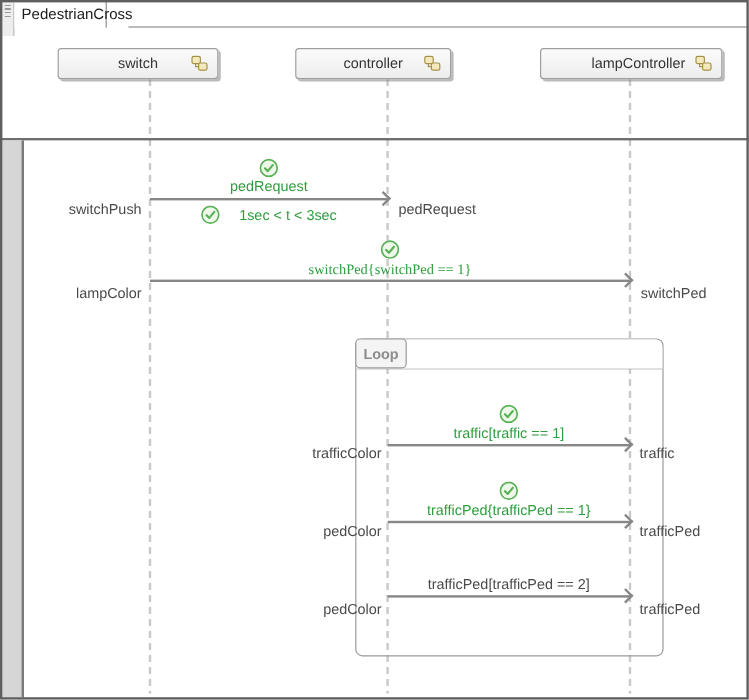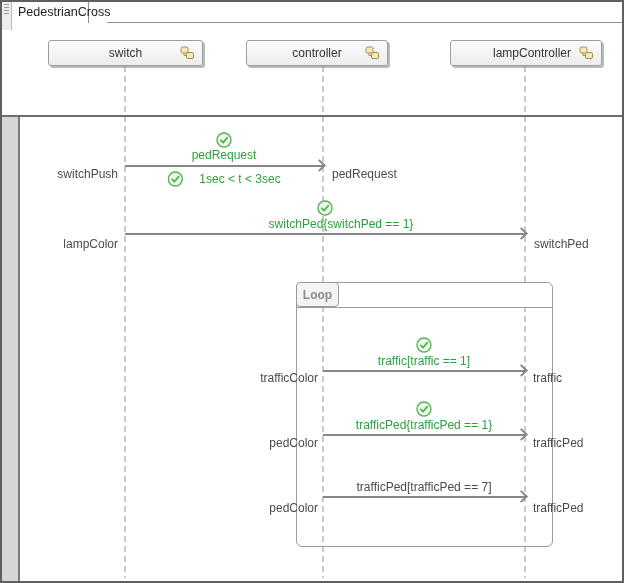--- a/index.html
+++ b/index.html
@@ -74,29 +74,29 @@
 <div class="frame"></div>
 
 <div class="grip">
     <div class="ridges"></div>
   </div>
 <div class="tab">
   <span>PedestrianCross</span>
 </div>
 <div class="tabbar-line"></div>
 
-<div class="head-box" style="left:48px;width:155px;">
+<div class="head-box" style="left:48px;width:134px;">
   <span>switch</span>
   <svg class="comp-icon" viewBox="0 0 15 14">
     <path d="M4 7 V9.5 H6.5"></path>
       <rect x="1" y="1" width="7" height="6" rx="1.5"></rect>
       <rect x="6.5" y="6.5" width="7" height="6" rx="1.5"></rect>
   </svg>
 </div>
-<div class="head-box" style="left:246px;width:142px;">
+<div class="head-box" style="left:246px;width:130px;">
   <span>controller</span>
   <svg class="comp-icon" viewBox="0 0 15 14">
     <path d="M4 7 V9.5 H6.5"></path>
       <rect x="1" y="1" width="7" height="6" rx="1.5"></rect>
       <rect x="6.5" y="6.5" width="7" height="6" rx="1.5"></rect>
   </svg>
 </div>
 <div class="head-box" style="left:450px;width:152px;padding-left:12px;">
   <span>lampController</span>
   <svg class="comp-icon" viewBox="0 0 15 14">
@@ -141,21 +141,21 @@
 </div>
 <div class="evt-label src" style="left:18px;top:167px;">switchPush</div>
 <div class="evt-label" style="left:332px;top:167px;">pedRequest</div>
 
 <div class="check" style="left:325px;top:200px;">
   <svg width="16" height="16" viewBox="0 0 16 16">
       <circle cx="8" cy="8" r="7"></circle>
       <path d="M4.8 8.3 L7.1 10.6 L11.3 5.6"></path>
     </svg>
 </div>
-<div class="msg-label" style="left:341px;top:217px;">switchPed{switchPed == 1}</div>
+<div class="msg-label" style="left:325px;top:217px;font-family:Liberation Serif, serif;">switchPed{switchPed == 1}</div>
 <div class="arrow" style="left:125px;top:233px;width:400px;">
     <span class="headv"></span>
   </div>
 <div class="evt-label src" style="left:18px;top:237px;">lampColor</div>
 <div class="evt-label" style="left:534px;top:237px;">switchPed</div>
 
 <div class="check" style="left:424px;top:337px;">
   <svg width="16" height="16" viewBox="0 0 16 16">
       <circle cx="8" cy="8" r="7"></circle>
       <path d="M4.8 8.3 L7.1 10.6 L11.3 5.6"></path>
@@ -174,18 +174,18 @@
       <path d="M4.8 8.3 L7.1 10.6 L11.3 5.6"></path>
     </svg>
 </div>
 <div class="msg-label" style="left:424px;top:418px;">trafficPed{trafficPed == 1}</div>
 <div class="arrow" style="left:323px;top:434px;width:202px;">
     <span class="headv"></span>
   </div>
 <div class="evt-label src" style="left:218px;top:436px;">pedColor</div>
 <div class="evt-label" style="left:533px;top:436px;">trafficPed</div>
 
-<div class="msg-label plain" style="left:424px;top:480px;">trafficPed[trafficPed == 7]</div>
+<div class="msg-label plain" style="left:424px;top:480px;">trafficPed[trafficPed == 2]</div>
 <div class="arrow" style="left:323px;top:496px;width:202px;">
     <span class="headv"></span>
   </div>
 <div class="evt-label src" style="left:218px;top:501px;">pedColor</div>
 <div class="evt-label" style="left:533px;top:501px;">trafficPed</div>
 
 </body></html>

